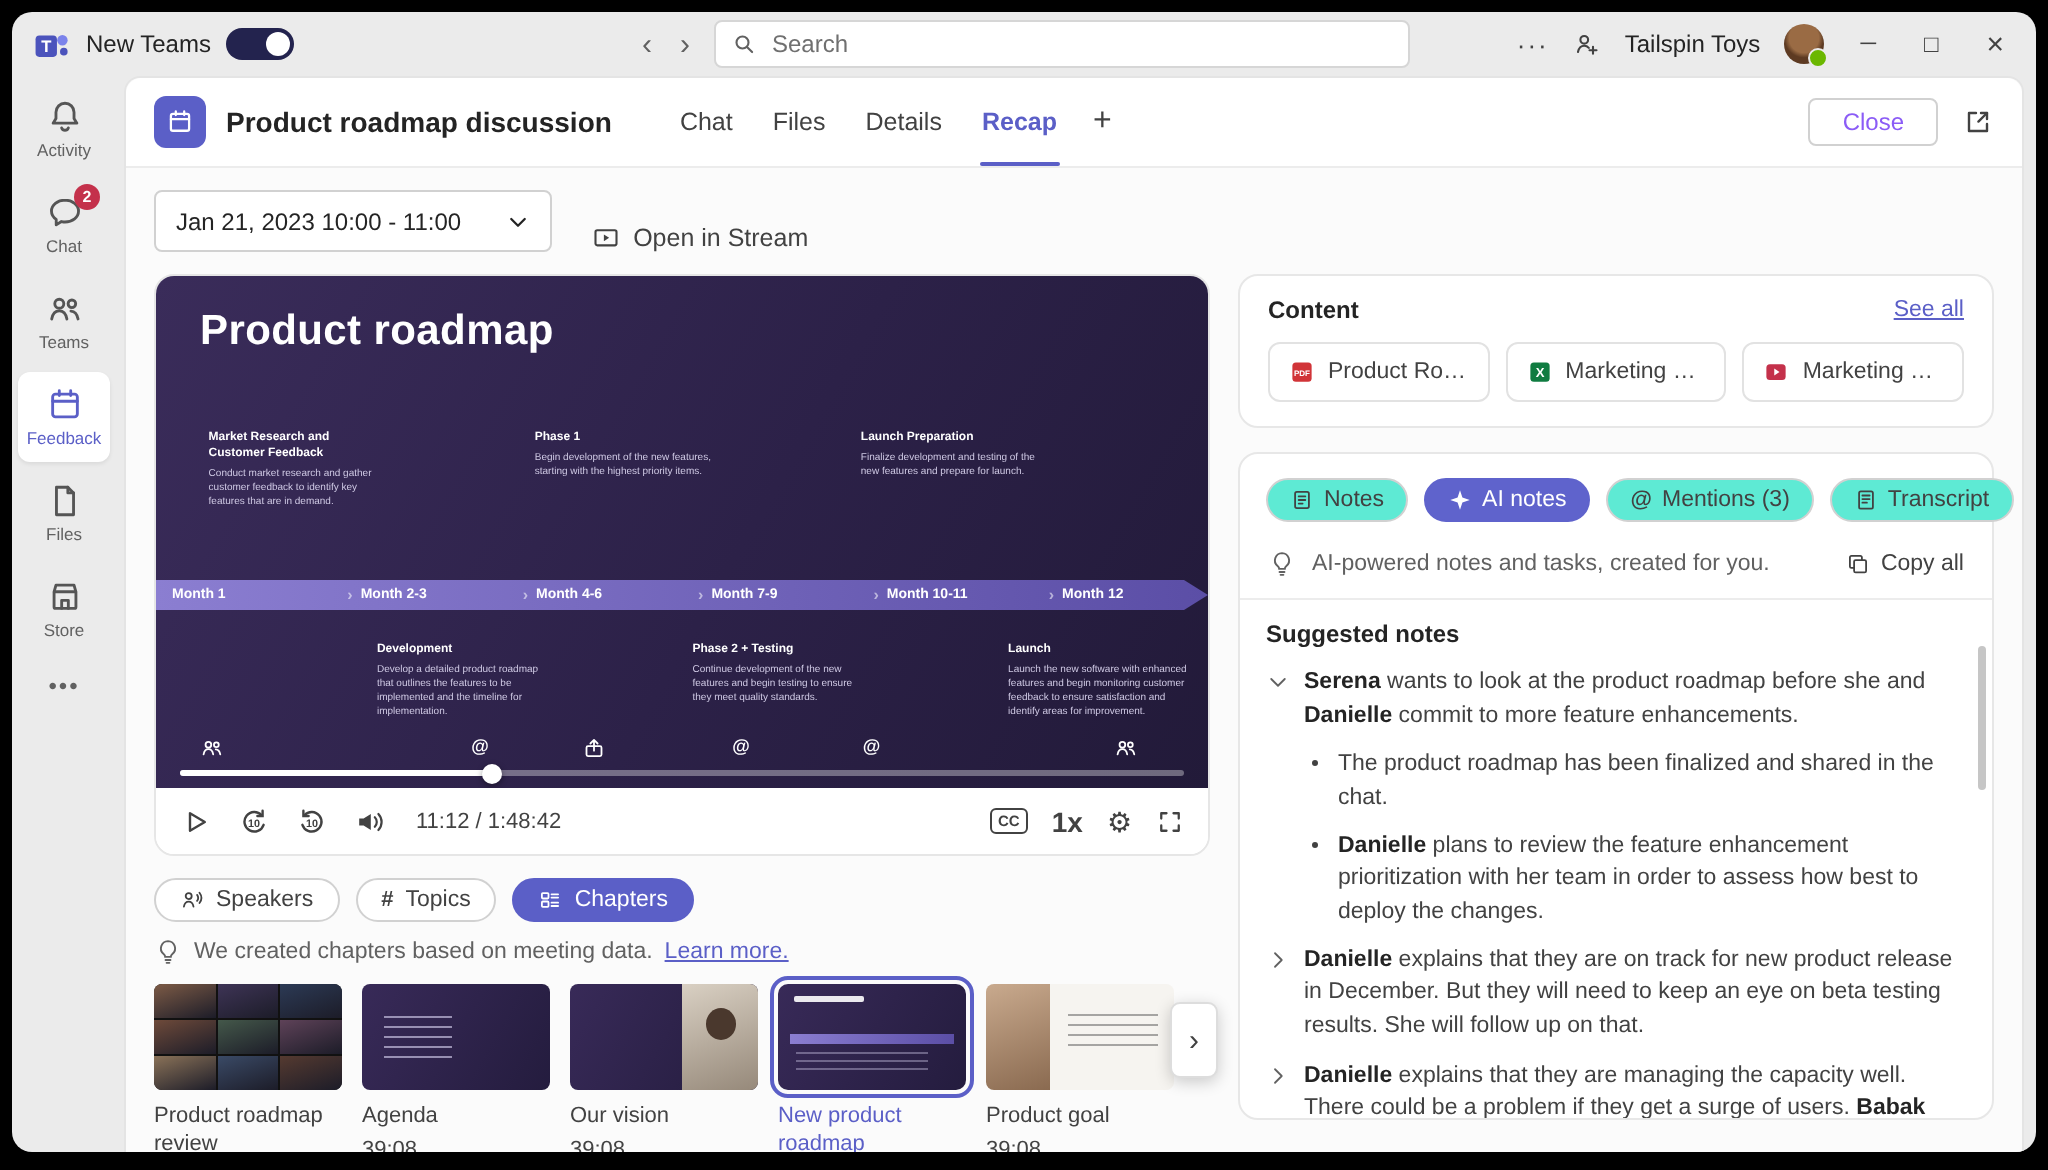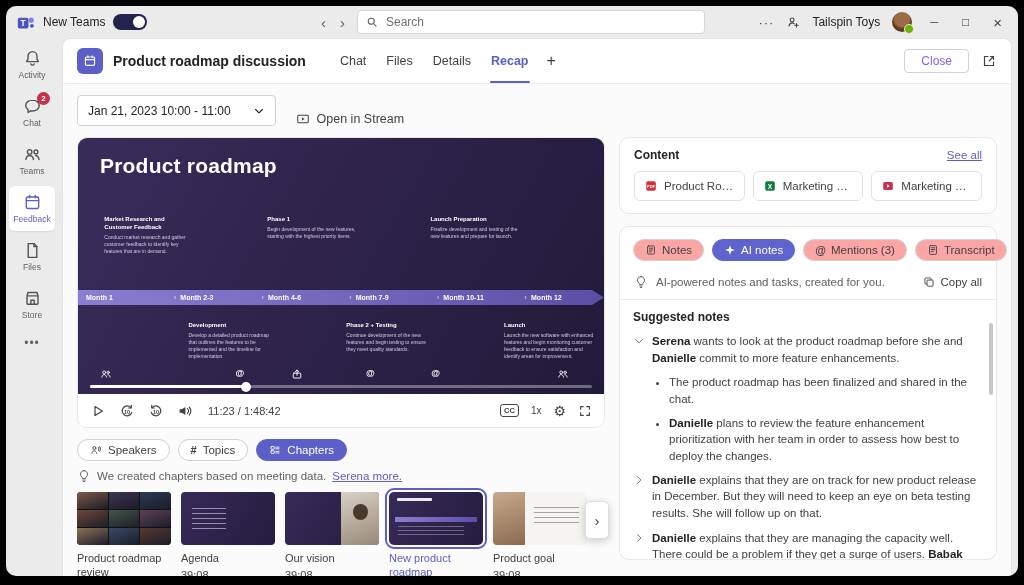--- a/index.html
+++ b/index.html
@@ -77,21 +77,21 @@
   .marker{position:absolute;top:0;color:#fff;display:inline-flex;align-items:center;justify-content:center;}
   .marker-at{font-size:9px;font-weight:700;}
   .scrub{position:absolute;left:12px;right:12px;top:247px;height:3px;background:rgba(255,255,255,.35);border-radius:2px;}
   .scrub .played{position:absolute;left:0;top:0;bottom:0;background:#fff;border-radius:2px;}
   .scrub .dot{position:absolute;top:-3.5px;width:10px;height:10px;border-radius:50%;background:#fff;transform:translateX(-50%);box-shadow:0 1px 3px rgba(0,0,0,.4);}
   .controls{height:33px;display:flex;align-items:center;padding:0 12px;gap:13px;color:#424242;background:#fff;}
   .ctrl{display:inline-flex;align-items:center;justify-content:center;color:#424242;}
   .time-text{font-size:11px;color:#424242;margin-left:2px;white-space:nowrap;}
   .ctrl-right{margin-left:auto;display:flex;align-items:center;gap:12px;}
   .cc-badge{border:1.4px solid #424242;border-radius:3px;font-size:7.5px;font-weight:700;padding:1px 3px;}
-  .speed{font-size:10px;font-weight:400;}
+  .speed{font-size:14px;font-weight:700;}
   .gear{font-size:14px;line-height:1;}
 
   
   .chips{display:flex;gap:8px;margin-top:11px;}
   .chip{display:flex;align-items:center;gap:6px;border:1px solid #d1d1d1;border-radius:15px;background:#fff;padding:4px 12px;font-size:11.5px;color:#424242;white-space:nowrap;}
   .chip.active{background:#5b5fc7;border-color:#5b5fc7;color:#fff;}
   .chip .hash{font-size:11px;font-weight:700;}
   .chap-note{display:flex;align-items:center;gap:6px;margin-top:8px;font-size:11.5px;color:#616161;}
   .chap-note a{color:#5b5fc7;text-decoration:underline;}
   .thumb-strip{display:flex;gap:10px;margin-top:9px;position:relative;}
@@ -122,21 +122,21 @@
   .content-card{padding:10px 14px 12px;flex:none;}
   .cc-head{display:flex;justify-content:space-between;align-items:center;margin-bottom:9px;}
   .cc-title{font-size:12px;font-weight:700;color:#242424;}
   .see-all{font-size:11.5px;color:#5b5fc7;}
   .file-row{display:flex;gap:8px;}
   .file-card{flex:1;min-width:0;display:flex;align-items:center;gap:6px;border:1px solid #e2e2e2;border-radius:6px;padding:7px 9px;font-size:11.5px;color:#424242;white-space:nowrap;overflow:hidden;background:#fff;}
   .file-card span.fname{overflow:hidden;text-overflow:ellipsis;}
 
   .notes-card{flex:1;min-height:0;display:flex;flex-direction:column;position:relative;}
   .pills{display:flex;gap:8px;padding:12px 13px 10px;}
-  .pill{display:flex;align-items:center;gap:5px;border:1px solid #d1d1d1;border-radius:15px;padding:4px 11px;font-size:11.5px;color:#424242;background:#fca5a5;white-space:nowrap;}
+  .pill{display:flex;align-items:center;gap:5px;border:1px solid #d1d1d1;border-radius:15px;padding:4px 11px;font-size:11.5px;color:#424242;background:#5eead4;white-space:nowrap;}
   .pill.active{background:#5f63cc;border-color:#5f63cc;color:#fff;}
   .pill .at{font-size:11px;font-weight:700;}
   .banner{display:flex;align-items:center;gap:8px;padding:4px 14px 10px;border-bottom:1px solid #ececec;font-size:11.5px;color:#616161;}
   .copy-all{margin-left:auto;display:flex;align-items:center;gap:5px;color:#424242;font-size:11.5px;}
   .notes-body{padding:10px 16px 8px 13px;flex:1;min-height:0;display:flex;flex-direction:column;overflow:hidden;}
   .sec-title{font-size:12px;font-weight:700;color:#242424;margin:0 0 9px;}
   .note-item{display:flex;gap:7px;margin-bottom:8px;font-size:11.5px;color:#424242;line-height:1.45;}
   .note-item .chev{flex:0 0 12px;color:#616161;margin-top:2px;}
   .note-text b{color:#242424;font-weight:700;}
   .sub-list{margin:0 0 6px 36px;padding:0;}
@@ -425,21 +425,21 @@
                   <path d="M3.7 2.4v2.6h2.6"></path>
                   <text x="8" y="10.6" font-size="5.4" fill="currentColor" stroke="none" text-anchor="middle" font-weight="700">10</text>
                 </svg>
               </span>
             <span class="ctrl ic">
                 <svg viewBox="0 0 16 16" fill="none" stroke="currentColor" stroke-width="1.1" stroke-linecap="round">
                   <path d="M2.6 6.2v3.6h2.2L8.4 12V4L4.8 6.2z" fill="currentColor" stroke="none"></path>
                   <path d="M10.4 5.6a3.4 3.4 0 0 1 0 4.8M12.2 4a5.8 5.8 0 0 1 0 8"></path>
                 </svg>
               </span>
-            <span class="time-text">11:23 / 1:48:42</span>
+            <span class="time-text">11:12 / 1:48:42</span>
             <div class="ctrl-right">
               <span class="cc-badge">CC</span>
               <span class="speed">1x</span>
               <span class="gear">⚙</span>
               <span class="ctrl ic ic-14">
                   <svg viewBox="0 0 16 16" fill="none" stroke="currentColor" stroke-width="1.3" stroke-linecap="round" stroke-linejoin="round">
                     <path d="M3 6V3h3M10 3h3v3M13 10v3h-3M6 13H3v-3"></path>
                   </svg>
                 </span>
             </div>
@@ -475,21 +475,21 @@
           </div>
 
         <div class="chap-note">
           <span class="ic ic-14">
               <svg viewBox="0 0 16 16" fill="none" stroke="currentColor" stroke-width="1.1" stroke-linecap="round">
                 <path d="M8 1.8a4.1 4.1 0 0 0-2.5 7.3c.5.4.9 1 .9 1.7h3.2c0-.7.4-1.3.9-1.7A4.1 4.1 0 0 0 8 1.8z"></path>
                 <path d="M6.6 12.6h2.8M7.2 14.2h1.6"></path>
               </svg>
             </span>
           <span>We created chapters based on meeting data.</span>
-          <a href="#">Serena more.</a>
+          <a href="#">Learn more.</a>
         </div>
 
         <div class="thumb-strip">
           <div class="thumb-col">
               <div class="thumb">
                 <div class="t-grid">
                   <div style="background: linear-gradient(160deg, rgb(125, 91, 70), rgb(28, 28, 40));"></div>
                   <div style="background: linear-gradient(160deg, rgb(62, 52, 86), rgb(28, 28, 40));"></div>
                   <div style="background: linear-gradient(160deg, rgb(44, 58, 85), rgb(28, 28, 40));"></div>
                   <div style="background: linear-gradient(160deg, rgb(110, 74, 58), rgb(28, 28, 40));"></div>

